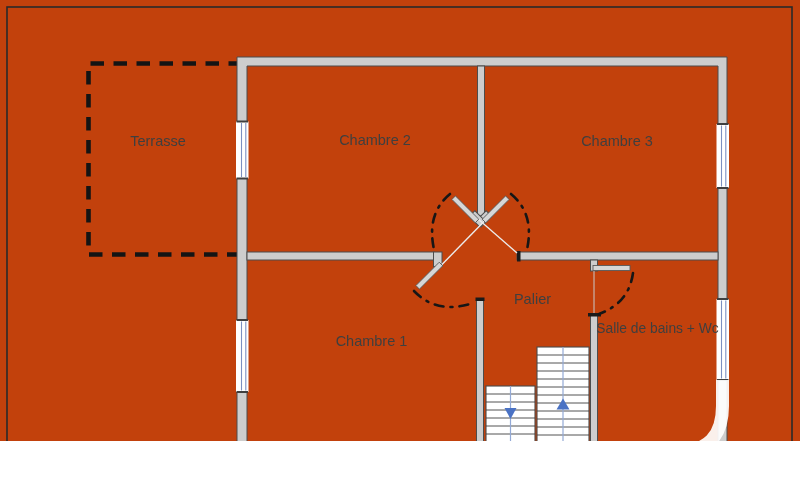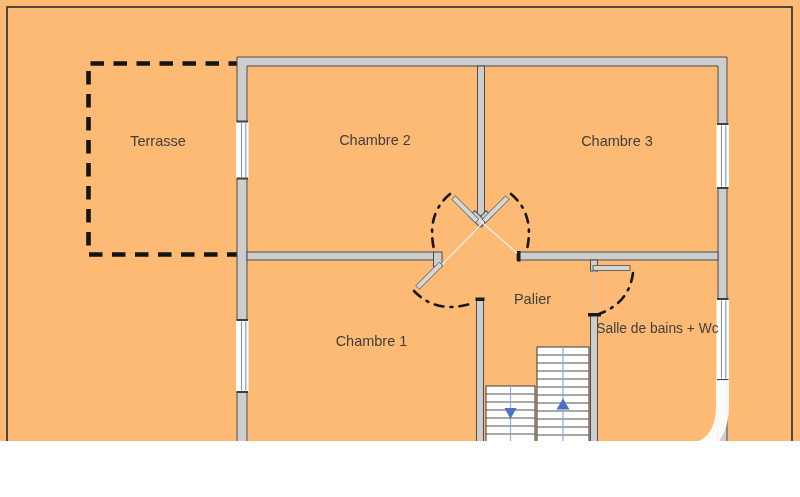--- a/index.html
+++ b/index.html
@@ -1,16 +1,16 @@
 <!DOCTYPE html>
 <html><head>
 <meta charset="utf-8">
 <style>
   html,body{margin:0;padding:0;background:#ffffff;}
-  .stage{position:relative;width:800px;height:441px;background:#fdba74;overflow:hidden;
+  .stage{position:relative;width:800px;height:441px;background:#c2410c;overflow:hidden;
          font-family:"Liberation Sans", sans-serif;}
   svg{display:block;}
   text.room-label{fill:#3f3f3f;font-size:14.5px;font-family:"Liberation Sans",sans-serif;}
   text.room-label.small{font-size:13.8px;}
   .wall{fill:#cdcdcd;stroke:#4d4d4d;stroke-width:1;}
   .wallcap{fill:#1a1a1a;stroke:none;}
   .leaf{fill:#d6d6d6;stroke:#5a5a5a;stroke-width:0.9;}
   .swing{fill:none;stroke:#161616;stroke-width:2.6;stroke-dasharray:9 7 2 7;stroke-linecap:round;}
   .glaze{stroke:#7b8fc0;stroke-width:1.1;}
   .wincap{stroke:#3f3f3f;stroke-width:2;}

